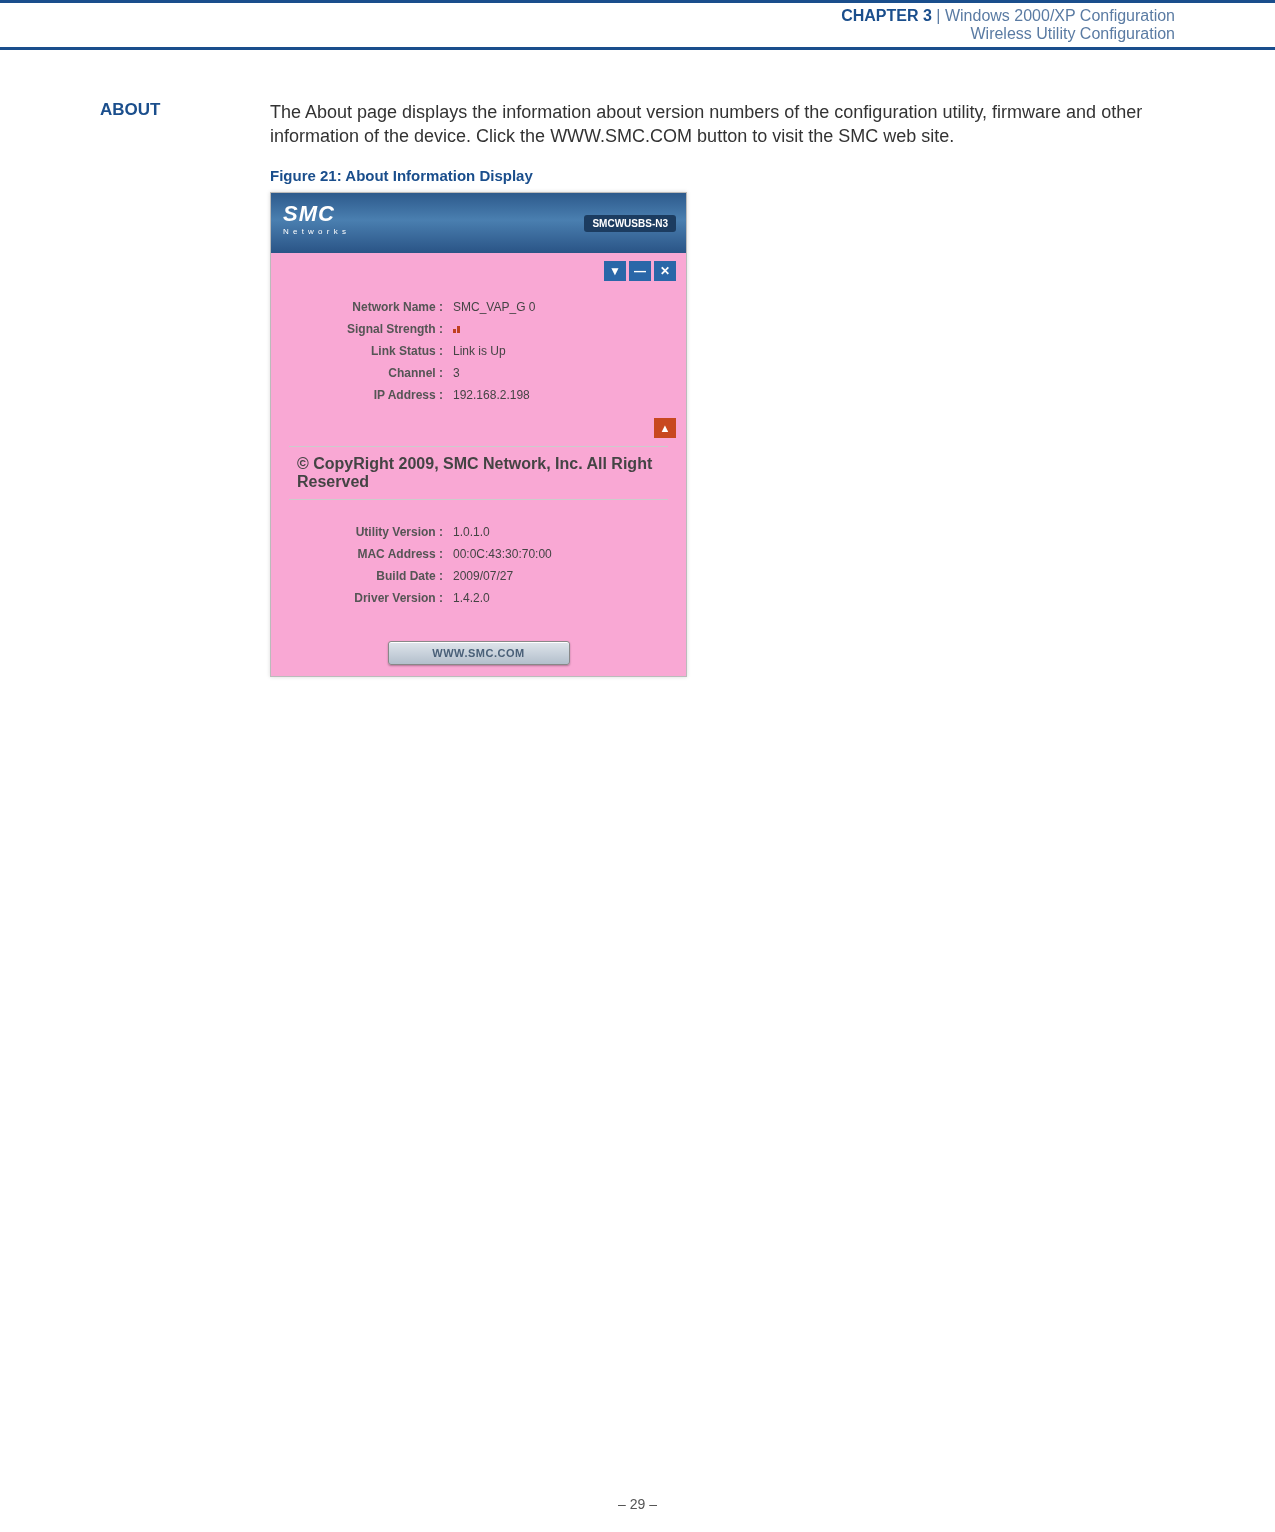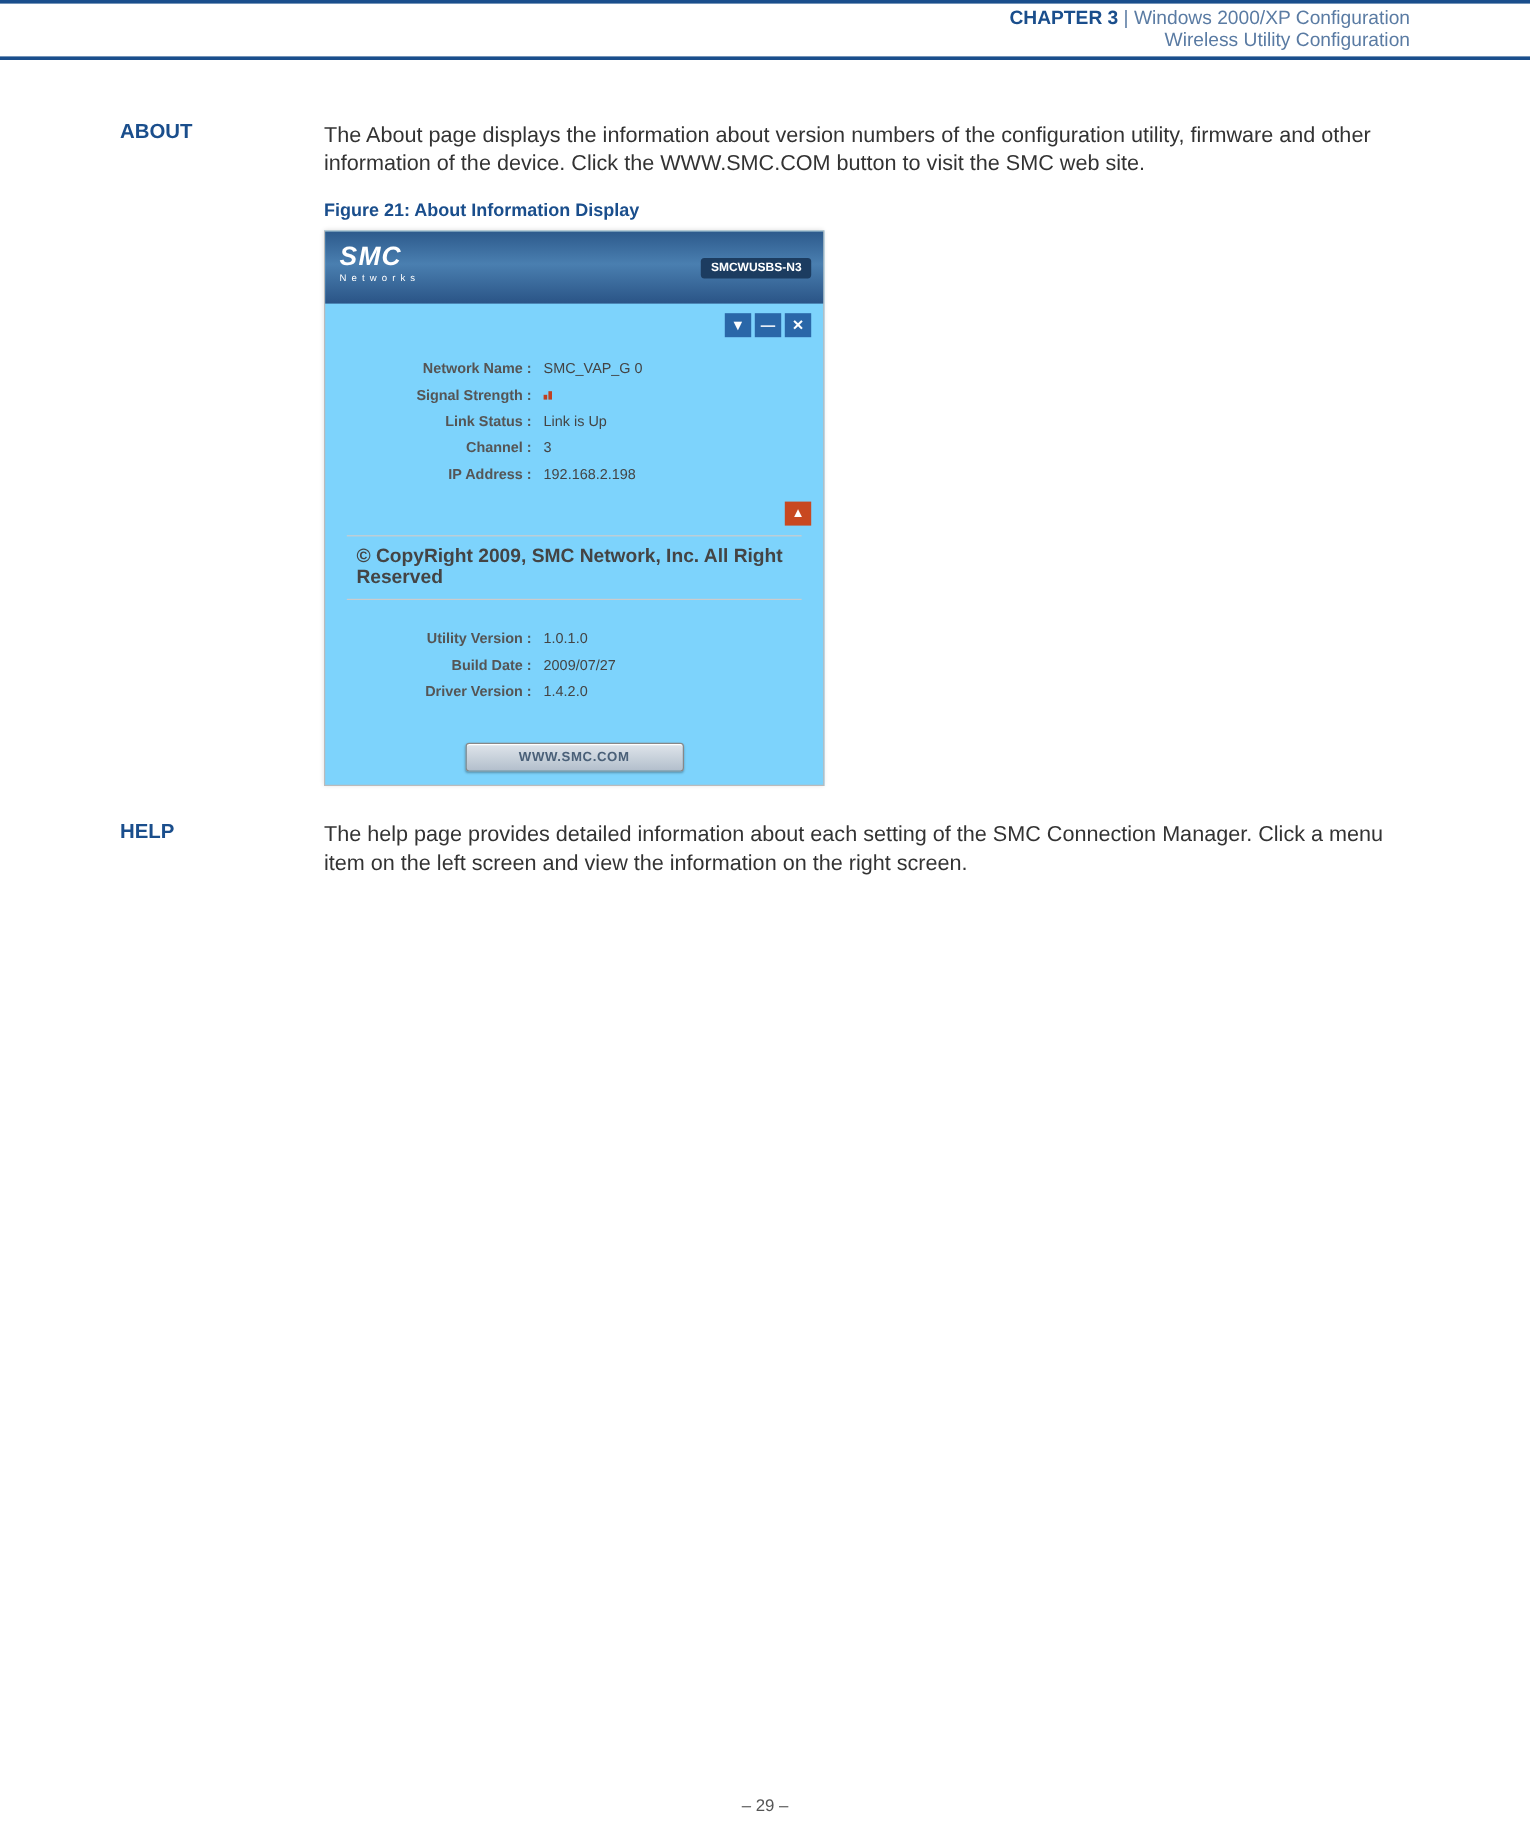--- a/index.html
+++ b/index.html
@@ -50,21 +50,21 @@
   font-weight:bold;
   font-size:15px;
   margin:15px 0 8px 0;
 }
 .figure-wrap {
   margin-left:170px;
 }
 .app-window {
   width:415px;
   border:1px solid #bbb;
-  background:#7dd3fc;
+  background:#f9a8d4;
   box-shadow:0 0 4px rgba(0,0,0,.15);
 }
 .app-header {
   height:60px;
   background:linear-gradient(#2d5a8c,#4a7fb0 45%,#2a5486);
   position:relative;
 }
 .logo {
   position:absolute;
   left:12px; top:8px;
@@ -181,33 +181,33 @@
       <div class="collapse-btn">▲</div>
 
       <div class="copyright-box">© CopyRight 2009, SMC Network, Inc. All Right Reserved</div>
 
       <div class="info-grid">
         <div class="info-row">
           <div class="info-label">Utility Version :</div>
           <div class="info-value">1.0.1.0</div>
         </div>
         <div class="info-row">
+          <div class="info-label">MAC Address :</div>
+          <div class="info-value">00:0C:43:30:70:00</div>
+        </div>
+        <div class="info-row">
           <div class="info-label">Build Date :</div>
           <div class="info-value">2009/07/27</div>
         </div>
         <div class="info-row">
           <div class="info-label">Driver Version :</div>
           <div class="info-value">1.4.2.0</div>
         </div>
       </div>
 
       <div class="smc-button">WWW.SMC.COM</div>
     </div>
   </div>
 
-  <div class="section-row" style="margin-top:28px;">
-    <div class="side-label">HELP</div>
-    <div class="body-text">The help page provides detailed information about each setting of the SMC Connection Manager. Click a menu item on the left screen and view the information on the right screen.</div>
-  </div>
 
 </div>
 
 <div class="page-number">–  29  –</div>
 
 </body></html>

